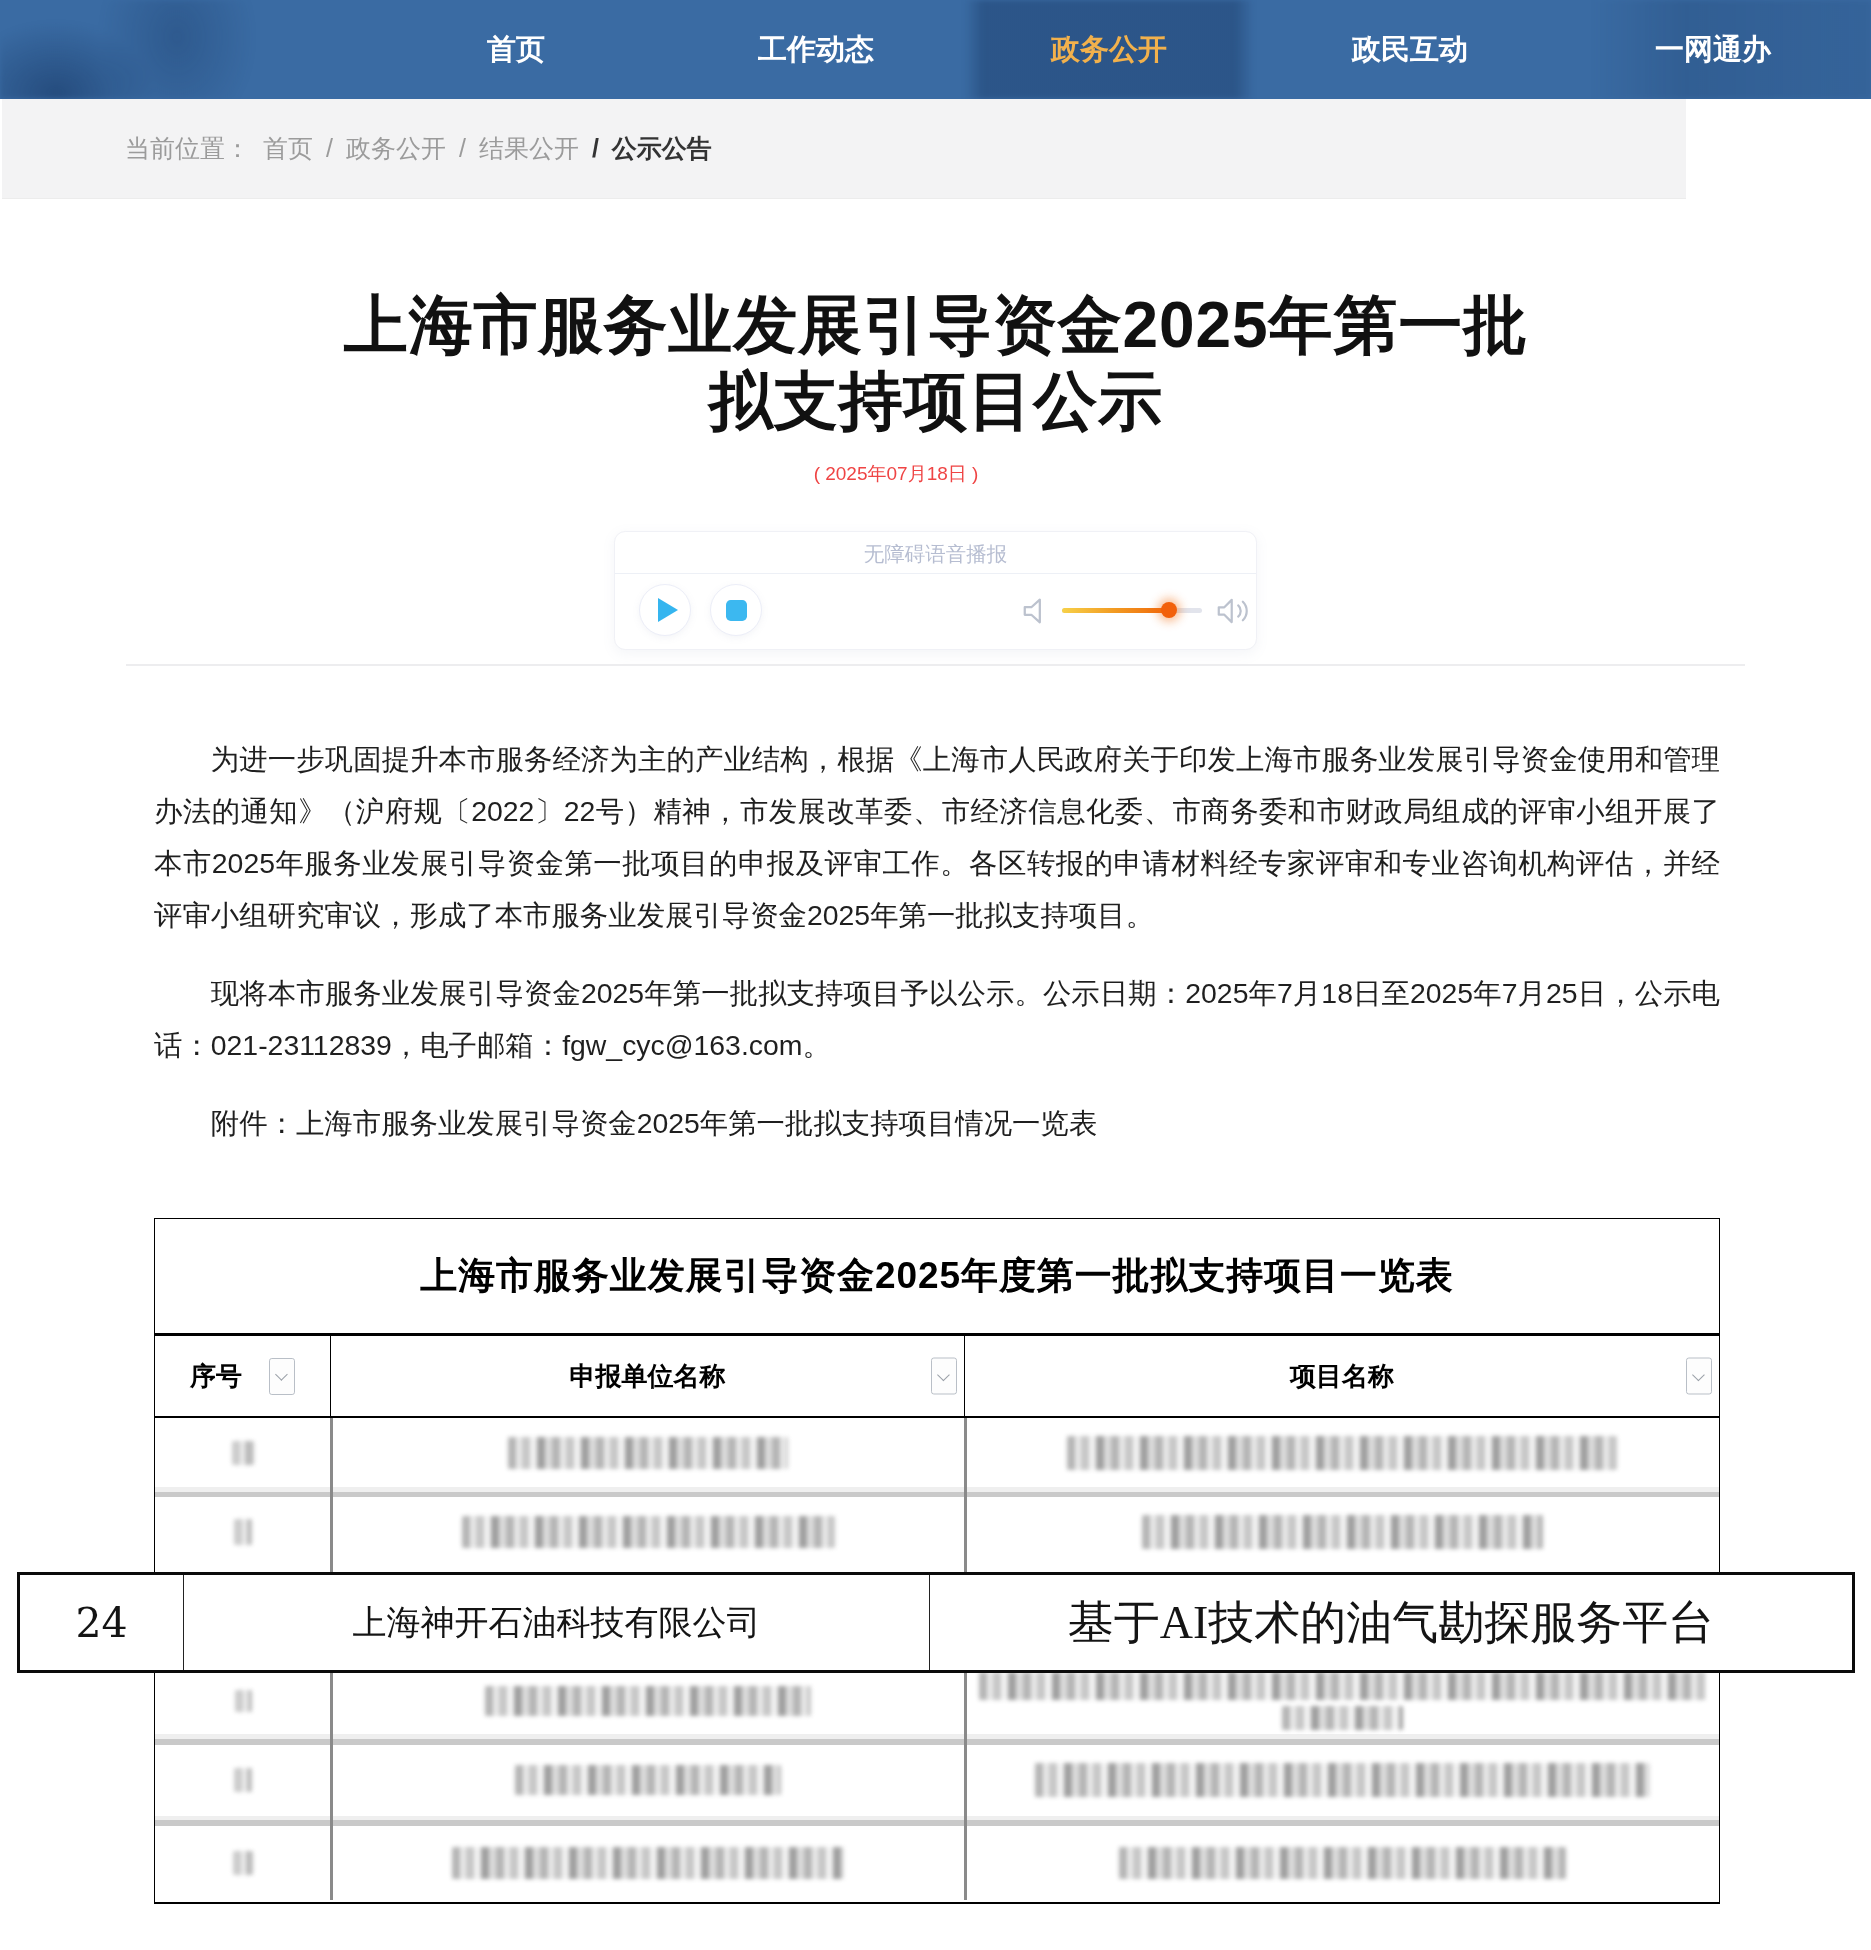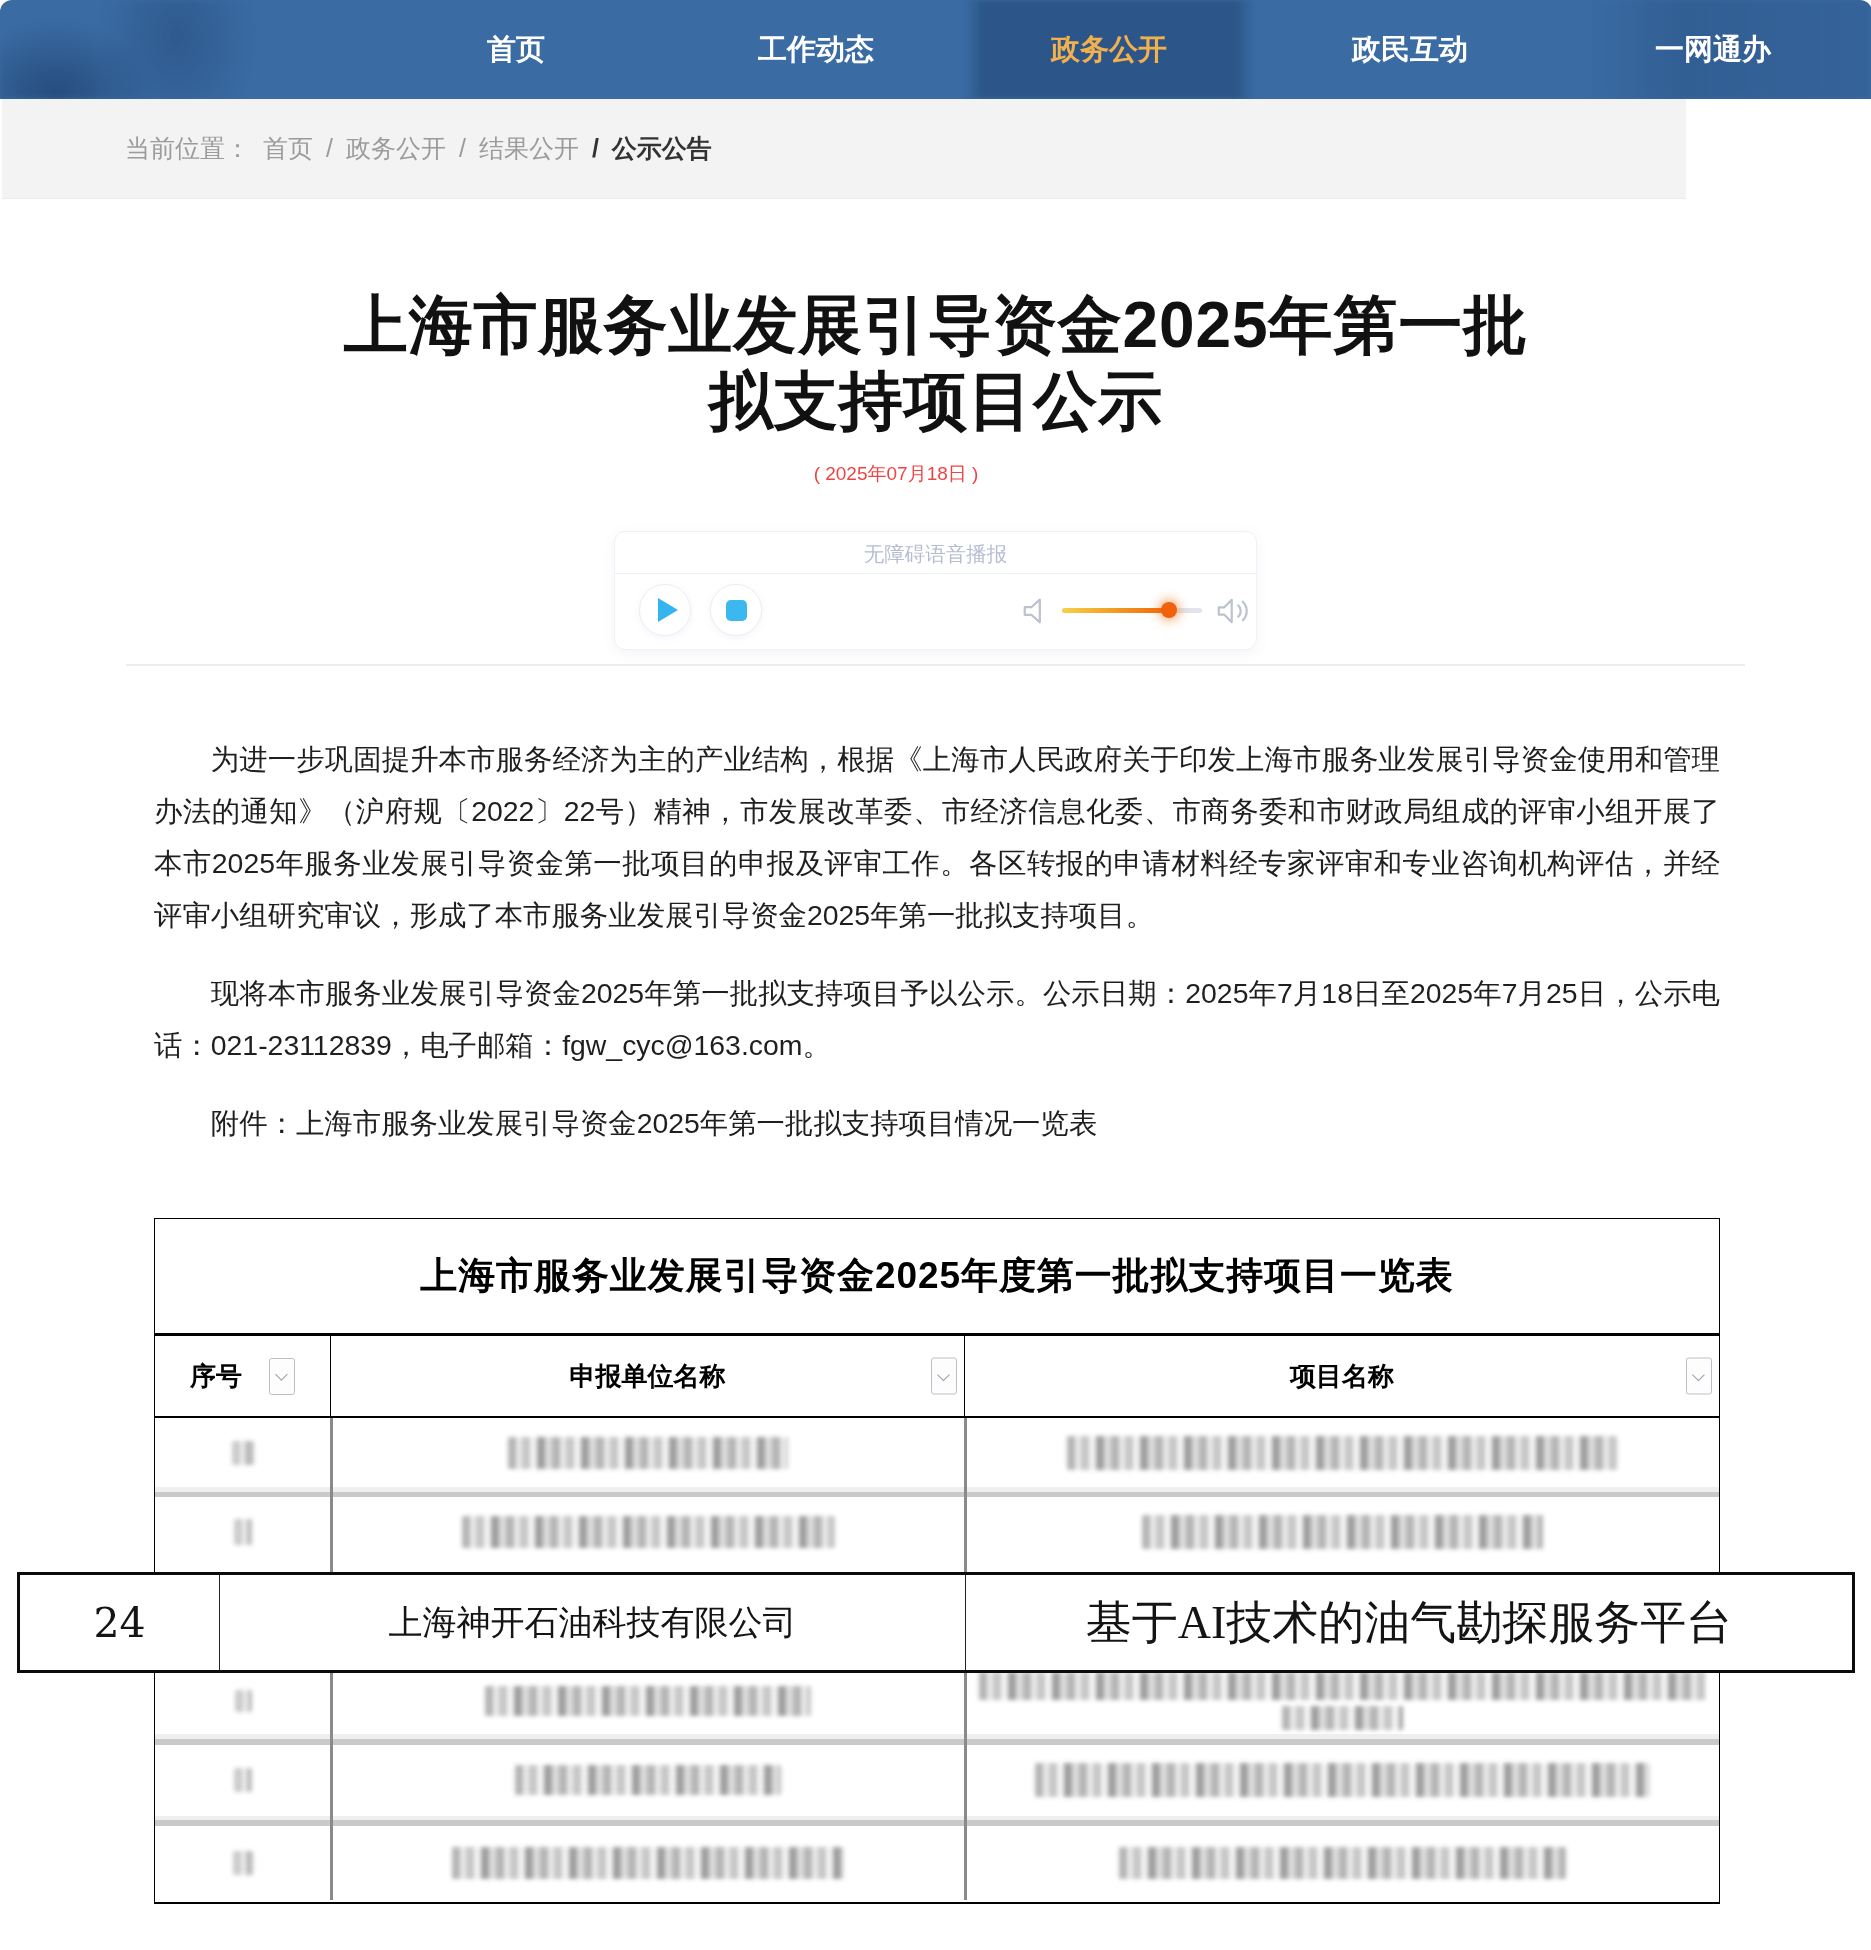--- a/index.html
+++ b/index.html
@@ -1,17 +1,17 @@
 <!DOCTYPE html>
 <html style="font-size:15px"><head>
 <meta charset="utf-8">
 <style>
   html,body{margin:0;padding:0;background:#fff;}
   body{font-family:"Liberation Sans","DejaVu Sans",sans-serif;}
-  .page{position:relative;width:1872px;height:1950px;background:#fff;overflow:hidden;border-radius:12px;}
+  .page{position:relative;width:1872px;height:1950px;background:#fff;overflow:hidden;}
 
   
   .nav{position:absolute;left:0;top:0;width:1872px;height:99px;background:#3a6ba3;overflow:hidden;}
   .nav::before{content:"";position:absolute;inset:0;
     background:
       radial-gradient(ellipse 140px 103px at 56px 93px, rgba(13,40,82,.45), transparent 70%),
       radial-gradient(ellipse 112px 149px at 177px 37px, rgba(13,40,82,.25), transparent 70%),
       linear-gradient(90deg, transparent 51.5%, rgba(12,38,78,.30) 52.5%, rgba(12,38,78,.30) 66%, transparent 67%),
       linear-gradient(90deg, transparent 85%, rgba(12,38,78,.18) 90%, rgba(12,38,78,.10) 100%);
     filter:blur(2.8px);}
@@ -89,21 +89,21 @@
   .sep-band{height:10.3px;background:linear-gradient(#efefef 45%,#c9c9c9 45%);}
   .px{background:repeating-linear-gradient(90deg,#a8a8a8 0 8.4px,#e6e6e6 8.4px 14px,#bdbdbd 14px 22.4px,#f1f1f1 22.4px 29px,#8f8f8f 29px 37px,#d7d7d7 37px 44px);
     filter:blur(1.9px);border-radius:1.9px;opacity:.85;}
   .px.sm{background:repeating-linear-gradient(90deg,#c2c2c2 0 7.5px,#e9e9e9 7.5px 13px,#b0b0b0 13px 20.5px);}
 
   
   .hl-row{position:absolute;left:17px;top:1572px;width:1838px;height:101px;background:#fff;
     border:3.7px solid #0b0b0b;box-sizing:border-box;display:flex;z-index:5;
     font-family:"DejaVu Serif","Liberation Serif",serif;color:#141414;}
   .hl-cell{display:flex;align-items:center;justify-content:center;box-sizing:border-box;}
-  .hl-cell.c1{width:200px;border-right:1.9px solid #222;font-size:41px;text-align:right;}
+  .hl-cell.c1{width:164px;border-right:1.9px solid #222;font-size:41px;text-align:right;}
   .hl-cell.c2{width:746px;border-right:1.9px solid #222;font-size:34px;}
   .hl-cell.c3{flex:1;font-size:46px;font-family:Liberation Serif, serif;}
 </style>
 </head>
 <body>
 
 <div class="page">
 
   <div class="nav">
     <div class="nav-item" style="left:516px">首页</div>

